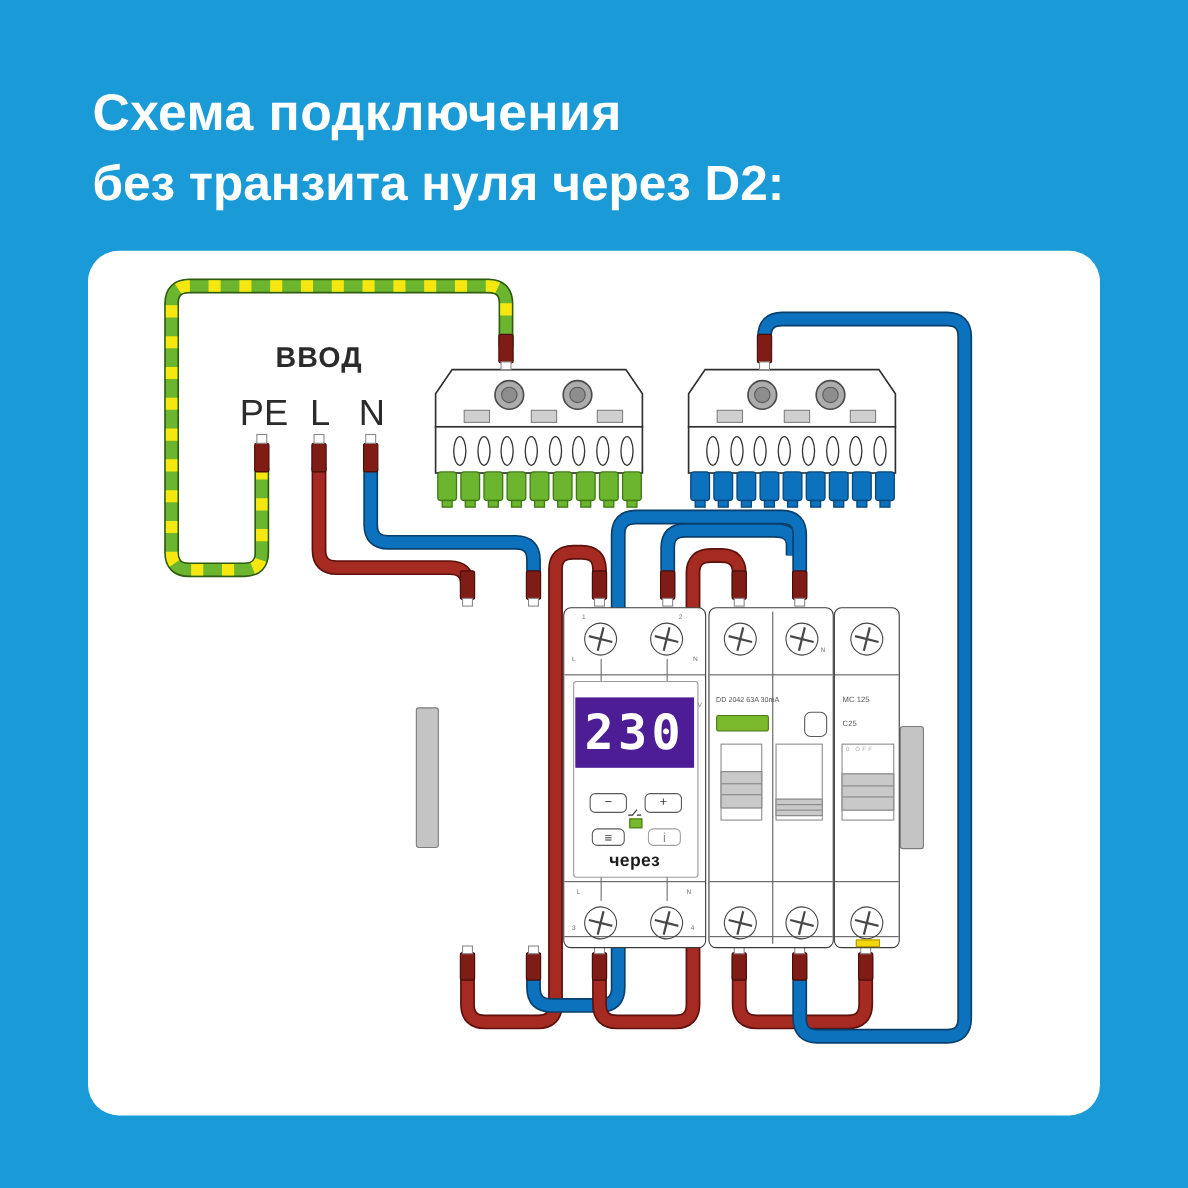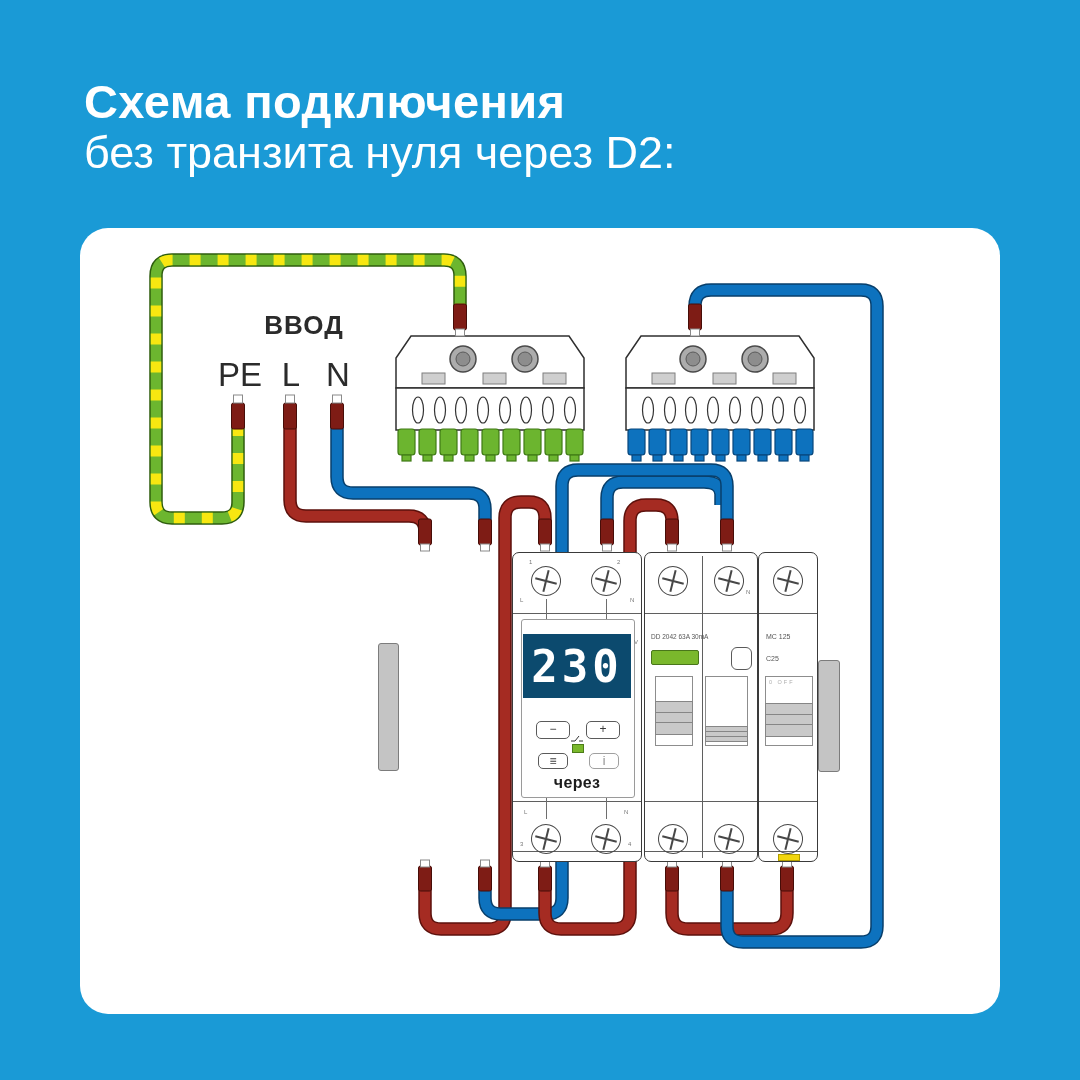--- a/index.html
+++ b/index.html
@@ -2,21 +2,21 @@
 <html><head>
 <meta charset="utf-8">
 <style>
   html,body{margin:0;padding:0}
   body{
     width:1080px;height:1080px;position:relative;overflow:hidden;
     background:#1a9ad6;
     font-family:"Liberation Sans",sans-serif;
   }
   .title1{position:absolute;left:84px;top:74px;font-size:47px;font-weight:700;color:#fff;letter-spacing:.4px}
-  .title2{position:absolute;left:84px;top:127px;font-size:45px;font-weight:400;color:#fff}
+  .title2{position:absolute;left:84px;top:141px;font-size:45px;font-weight:700;color:#fff}
   .card{position:absolute;left:80px;top:228px;width:920px;height:786px;background:#fff;border-radius:28px}
   svg.wires{position:absolute;left:0;top:0;width:920px;height:786px}
   .wo{fill:none;stroke-linecap:butt}
   .wc{fill:none;stroke-linecap:butt}
   .ferrule{fill:#7e1c15;stroke:#470d08;stroke-width:1}
   .tip{fill:#ffffff;stroke:#8a8a8a;stroke-width:1}
   .lbl{position:absolute;color:#2b2b2b;text-align:center}
   .lbl.vvod{font-size:26px;font-weight:600;letter-spacing:1px}
   .lbl.term{font-size:33px;font-weight:400}
   .clip{position:absolute;background:#c4c4c4;border:1px solid #7c7c7c;border-radius:3px}
@@ -28,21 +28,21 @@
     box-sizing:border-box;transform:rotate(14deg)}
   .screw::before{content:"";position:absolute;left:50%;top:3px;bottom:3px;width:2px;margin-left:-1px;background:#474747}
   .screw::after{content:"";position:absolute;top:50%;left:3px;right:3px;height:2px;margin-top:-1px;background:#474747}
   .model{position:absolute;font-size:8px;color:#565656;white-space:nowrap}
   .sw-box{position:absolute;background:#fff;border:1px solid #8d8d8d;box-sizing:border-box}
   .sw-mark{position:absolute;left:3px;top:2px;font-size:5.5px;color:#adadad;letter-spacing:2px;white-space:nowrap}
   .sw-h{position:absolute;background:#c9c9c9;border:1px solid #868686;box-sizing:border-box;
     background-image:linear-gradient(#868686,#868686),linear-gradient(#868686,#868686);
     background-size:100% 1px,100% 1px;background-position:0 33%,0 66%;background-repeat:no-repeat}
   .face{position:absolute;border:1px solid #9a9a9a;border-radius:3px}
-  .disp{position:absolute;background:#0c4a6e;text-align:center;
+  .disp{position:absolute;background:#4c1d95;text-align:center;
     font-family:"DejaVu Sans Mono",monospace;font-weight:700;color:#ffffff}
   .rbtn{position:absolute;border:1.3px solid #5a5a5a;border-radius:5px;background:#fff;
     font-size:12px;color:#3a3a3a;text-align:center;box-sizing:border-box}
   .rbtn.light{border-color:#a0a0a0;color:#8b8b8b}
   .led{position:absolute;border:1px solid #4c7d18}
   .brand{position:absolute;left:0;right:0;text-align:center;font-size:16px;font-weight:700;
     letter-spacing:.3px;color:#1c1c1c}
   .tinyl{position:absolute;font-size:6px;color:#777}
   .slot{position:absolute;width:0;border-left:1px solid #6e6e6e}
   .pill{position:absolute;background:#7ab82c;border:1px solid #49761a;border-radius:2px}
@@ -220,21 +220,21 @@
         <rect class="tip" x="540.5" y="860" width="9" height="7"></rect>
       <rect class="ferrule" x="665.5" y="866" width="13" height="25" rx="2"></rect>
         <rect class="tip" x="667.5" y="860" width="9" height="7"></rect>
       <rect class="ferrule" x="720.5" y="866" width="13" height="25" rx="2"></rect>
         <rect class="tip" x="722.5" y="860" width="9" height="7"></rect>
       <rect class="ferrule" x="780.5" y="866" width="13" height="25" rx="2"></rect>
         <rect class="tip" x="782.5" y="860" width="9" height="7"></rect>
     </g>
   </svg>
 
-  <div class="lbl vvod" style="left:184px;top:82px;width:80px">ВВОД</div>
+  <div class="lbl vvod" style="left:170px;top:82px;width:80px">ВВОД</div>
   <div class="lbl term" style="left:138px;top:128px;width:44px">PE</div>
   <div class="lbl term" style="left:191px;top:128px;width:40px">L</div>
   <div class="lbl term" style="left:238px;top:128px;width:40px">N</div>
 
   <div class="clip" style="left:298px;top:415px;width:19px;height:126px"></div>
   <div class="clip" style="left:738px;top:432px;width:20px;height:110px"></div>
 
 
   <div class="device" style="left:432px;width:130px">
     <div class="hline" style="top:60px"></div>

